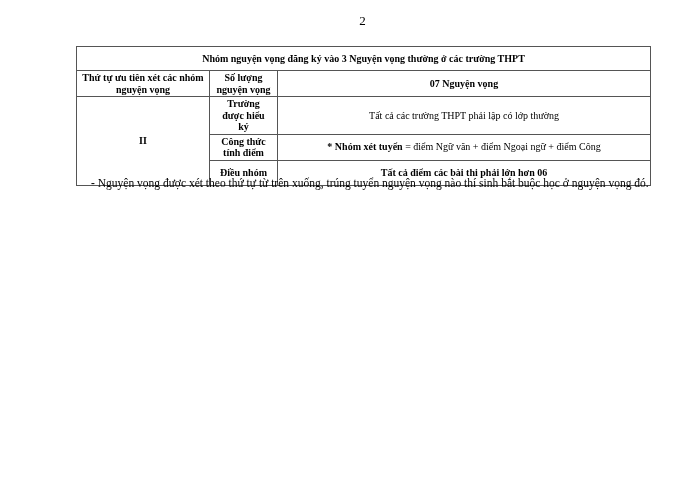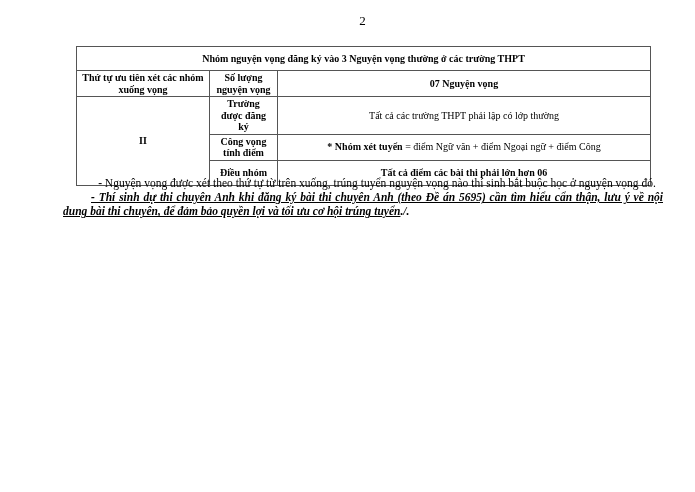--- a/index.html
+++ b/index.html
@@ -50,21 +50,21 @@
     width: 600px;
     font-size: 11.5px;
     line-height: 14.2px;
   }
   .notes p { margin: 0; }
   .note-heading {
     font-weight: bold; font-style: italic;
     margin-left: 30px !important;
     font-size: 12px;
   }
-  .note-b1 { text-indent: 28px; text-align: center; }
+  .note-b1 { text-indent: 28px; }
   .note-b2 {
     text-indent: 28px;
     text-align: justify;
     font-weight: bold;
     font-style: italic;
   }
   .u { text-decoration: underline; }
 </style>
 </head>
 <body>
@@ -76,40 +76,39 @@
     <col class="col1">
     <col class="col2">
     <col class="col3">
   </colgroup>
   <tbody>
     <tr class="r1">
       <td colspan="3" class="bold">Nhóm nguyện vọng đăng ký vào 3 Nguyện vọng thường ở các trường THPT</td>
     </tr>
     <tr class="r2">
       <td class="bold">Thứ tự ưu tiên xét các nhóm
-xuống vọng</td>
+nguyện vọng</td>
       <td class="bold">Số lượng
 nguyện vọng</td>
       <td class="bold">07 Nguyện vọng</td>
     </tr>
     <tr class="r3">
       <td rowspan="3" class="bold">II</td>
       <td class="bold">Trường
-được đăng
+được hiểu
 ký</td>
       <td>Tất cả các trường THPT phải lập có lớp thường</td>
     </tr>
     <tr class="r4">
-      <td class="bold">Công vọng
+      <td class="bold">Công thức
 tính điểm</td>
       <td class="cell-left"><span class="bold">* Nhóm xét tuyển</span><span> = điểm Ngữ văn + điểm Ngoại ngữ + điểm Công</span></td>
     </tr>
     <tr class="r5">
       <td class="bold">Điều nhóm</td>
       <td class="bold">Tất cả điểm các bài thi phải lớn hơn 06</td>
     </tr>
   </tbody>
 </table>
 
 <div class="notes">
   <p class="note-b1"><span class="bold">-</span> <span>Nguyện vọng được xét theo thứ tự từ trên xuống, trúng tuyển nguyện vọng nào thí sinh bắt buộc học ở nguyện vọng đó.</span></p>
-  <p class="note-b2"><span class="u">- Thí sinh dự thi chuyên Anh khi đăng ký bài thi chuyên Anh (theo Đề án 5695) cần tìm hiểu cẩn thận, lưu ý về nội dung bài thi chuyên, để đảm bảo quyền lợi và tối ưu cơ hội trúng tuyển</span><span>./.</span></p>
 </div>
 
 </body></html>

